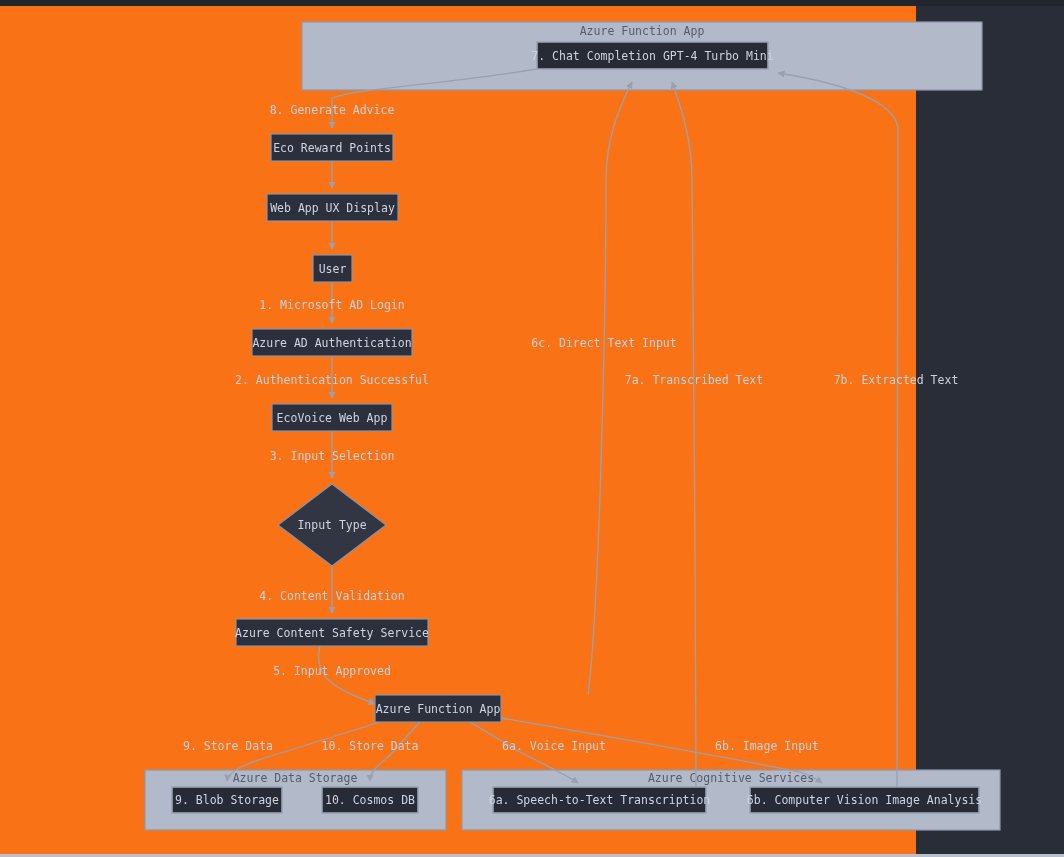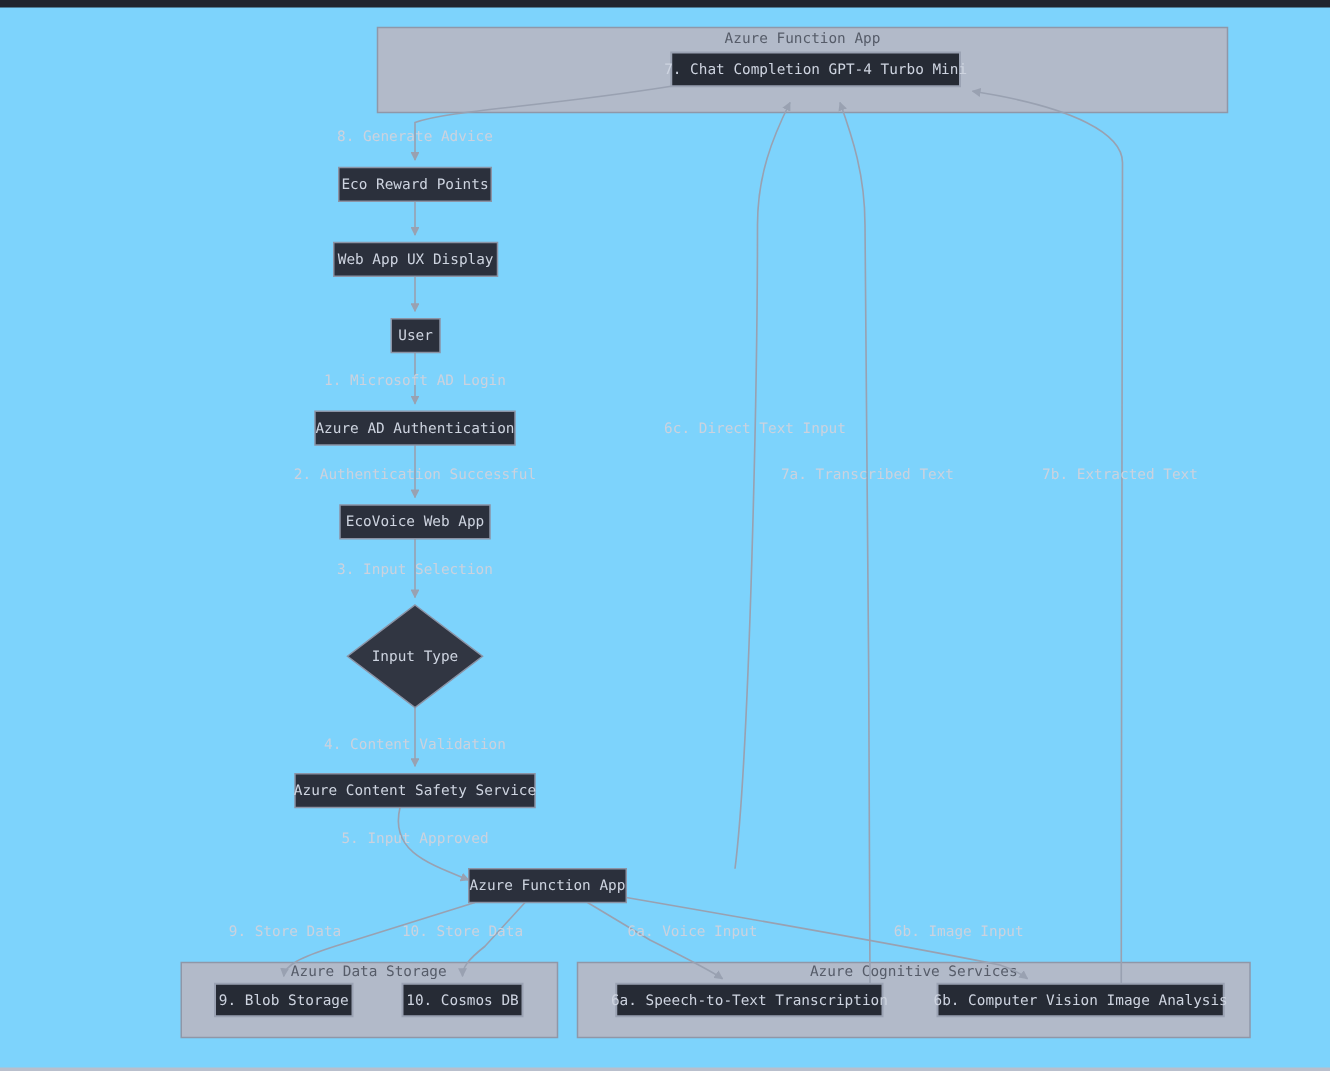--- a/index.html
+++ b/index.html
@@ -8,23 +8,23 @@
     background: #282d38;
   }
   body {
     width: 1064px;
     height: 857px;
     overflow: hidden;
     font-family: "DejaVu Sans Mono", "Liberation Mono", monospace;
   }
   #canvas-root {
     position: relative;
-    width: 1064px;
+    width: 916px;
     height: 857px;
-    background: #7dd3fc;
+    background: #f97316;
   }
   #topbar {
     position: absolute;
     left: 0; top: 0;
     width: 1064px; height: 6px;
     background: #21252e;
   }
   #bottombar {
     position: absolute;
     left: 0; bottom: 0;

